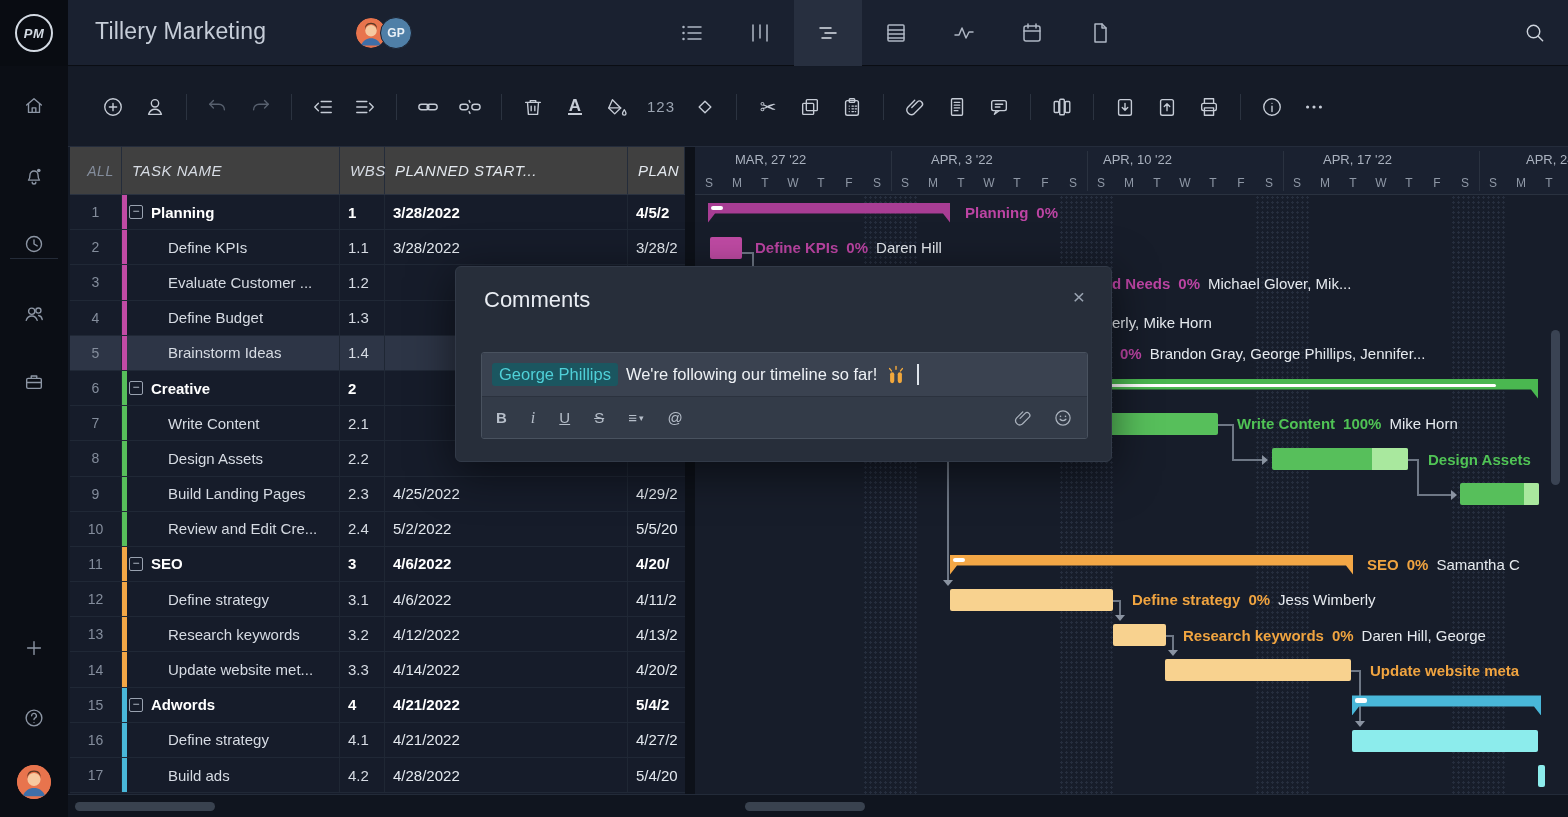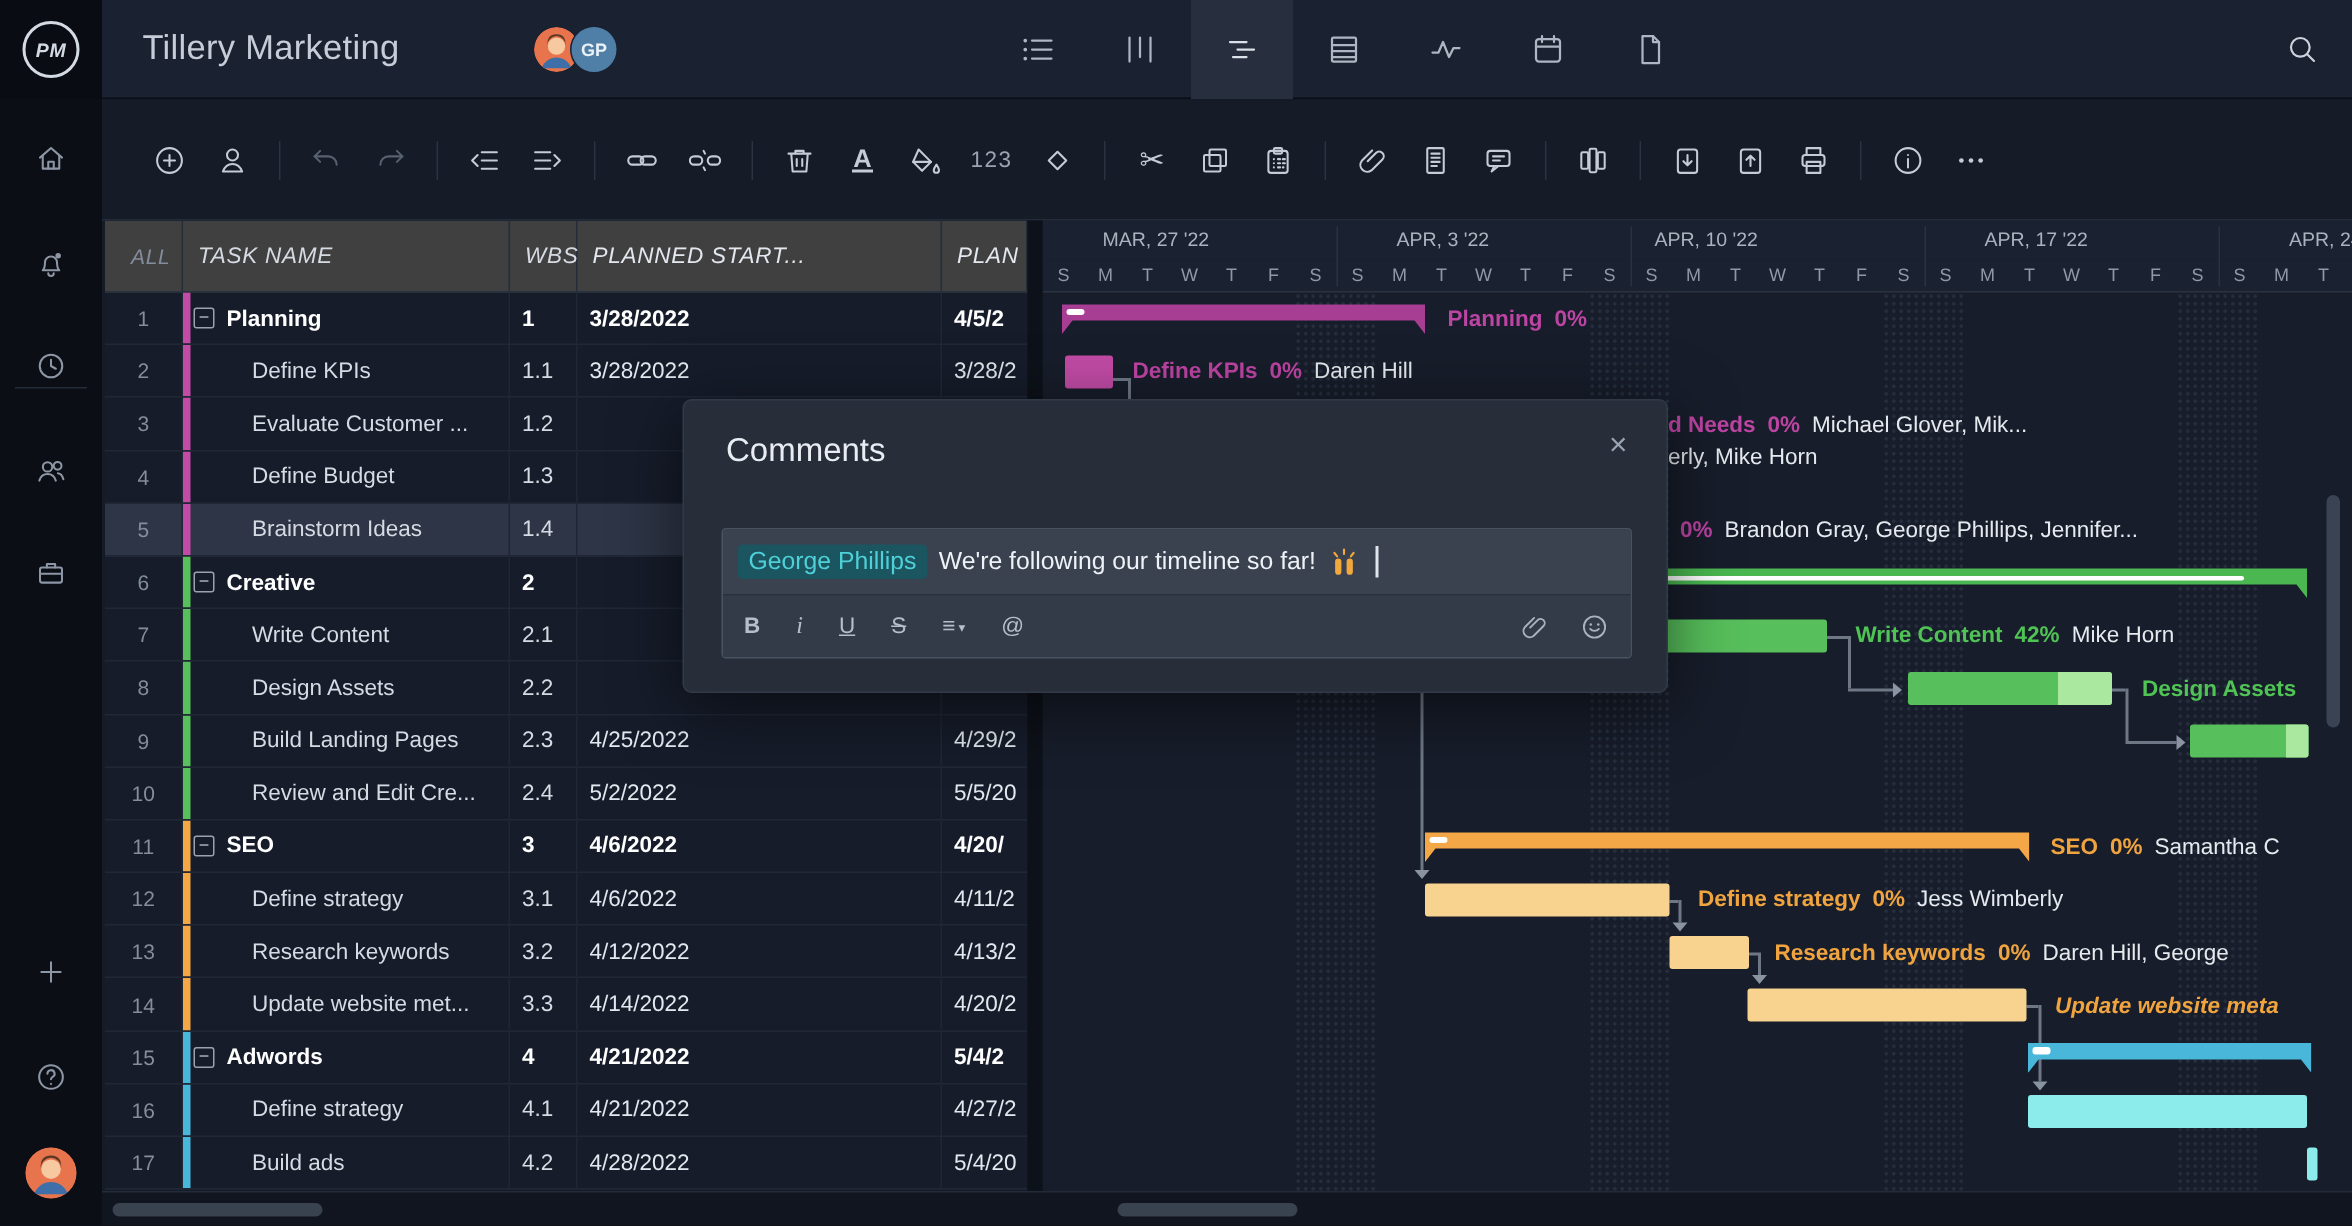--- a/index.html
+++ b/index.html
@@ -679,30 +679,30 @@
       <div class="glabel" style="left: 60px; top: 89.8px;">
         <span class="acc" style="color: rgb(188, 68, 163);">Define KPIs</span>
         <span class="acc" style="color: rgb(188, 68, 163);">0%</span>
         <span class="asg">Daren Hill</span>
       </div>
       <div class="glabel" style="left: 417px; top: 125px;">
         <span class="acc" style="color: rgb(188, 68, 163);">d Needs</span>
         <span class="acc" style="color: rgb(188, 68, 163);">0%</span>
         <span class="asg">Michael Glover, Mik...</span>
       </div>
-      <div class="glabel" style="left: 417px; top: 146px;">
+      <div class="glabel" style="left: 417px; top: 164px;">
         <span class="asg">erly, Mike Horn</span>
       </div>
       <div class="glabel" style="left: 425px; top: 195.4px;">
         <span class="acc" style="color: rgb(188, 68, 163);">0%</span>
         <span class="asg">Brandon Gray, George Phillips, Jennifer...</span>
       </div>
       <div class="glabel" style="left: 542px; top: 265.8px;">
         <span class="acc" style="color: rgb(80, 195, 85);">Write Content</span>
-        <span class="acc" style="color: rgb(80, 195, 85);">42%</span>
+        <span class="acc" style="color: rgb(80, 195, 85);">100%</span>
         <span class="asg">Mike Horn</span>
       </div>
       <div class="glabel" style="left: 733px; top: 301px;">
         <span class="acc" style="color: rgb(80, 195, 85);">Design Assets</span>
       </div>
       <div class="glabel" style="left: 672px; top: 406.6px;">
         <span class="acc" style="color: rgb(240, 164, 64);">SEO</span>
         <span class="acc" style="color: rgb(240, 164, 64);">0%</span>
         <span class="asg">Samantha C</span>
       </div>
@@ -710,21 +710,21 @@
         <span class="acc" style="color: rgb(240, 164, 64);">Define strategy</span>
         <span class="acc" style="color: rgb(240, 164, 64);">0%</span>
         <span class="asg">Jess Wimberly</span>
       </div>
       <div class="glabel" style="left: 488px; top: 477px;">
         <span class="acc" style="color: rgb(240, 164, 64);">Research keywords</span>
         <span class="acc" style="color: rgb(240, 164, 64);">0%</span>
         <span class="asg">Daren Hill, George</span>
       </div>
       <div class="glabel" style="left: 675px; top: 512.2px;">
-        <span class="acc" style="color: rgb(240, 164, 64); font-style: italic;">Update website meta</span>
+        <span class="acc" style="color: rgb(240, 164, 64);">Update website meta</span>
       </div>
     </div>
 
   <div class="bottombar">
     <div class="hthumb" id="thumbTable" style="left: 7px; width: 140px;"></div>
     <div class="hthumb" id="thumbGantt" style="left: 677px; width: 120px;"></div>
   </div>
   <div class="vthumb" id="thumbV" style="left: 1551px; top: 330px; height: 155px;"></div>
 
   <div class="modal">

